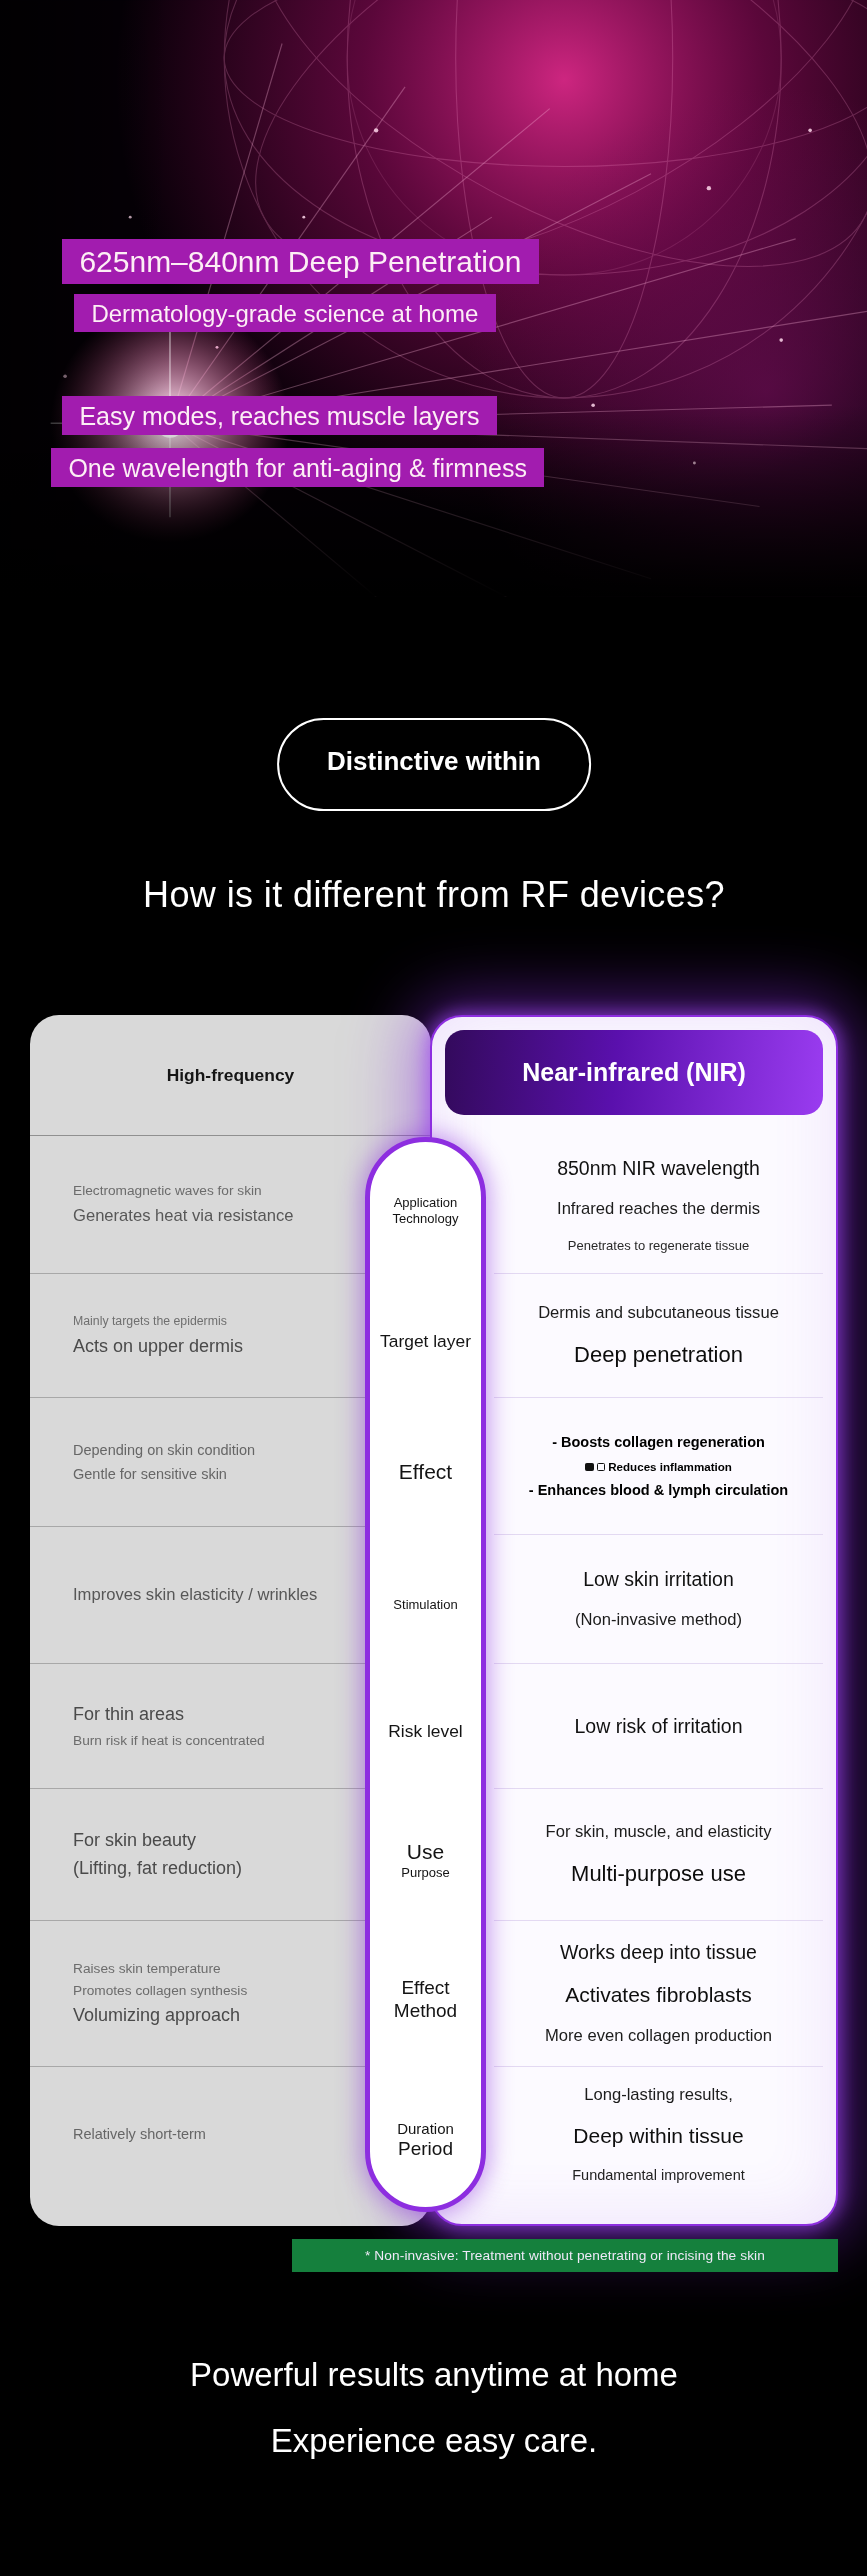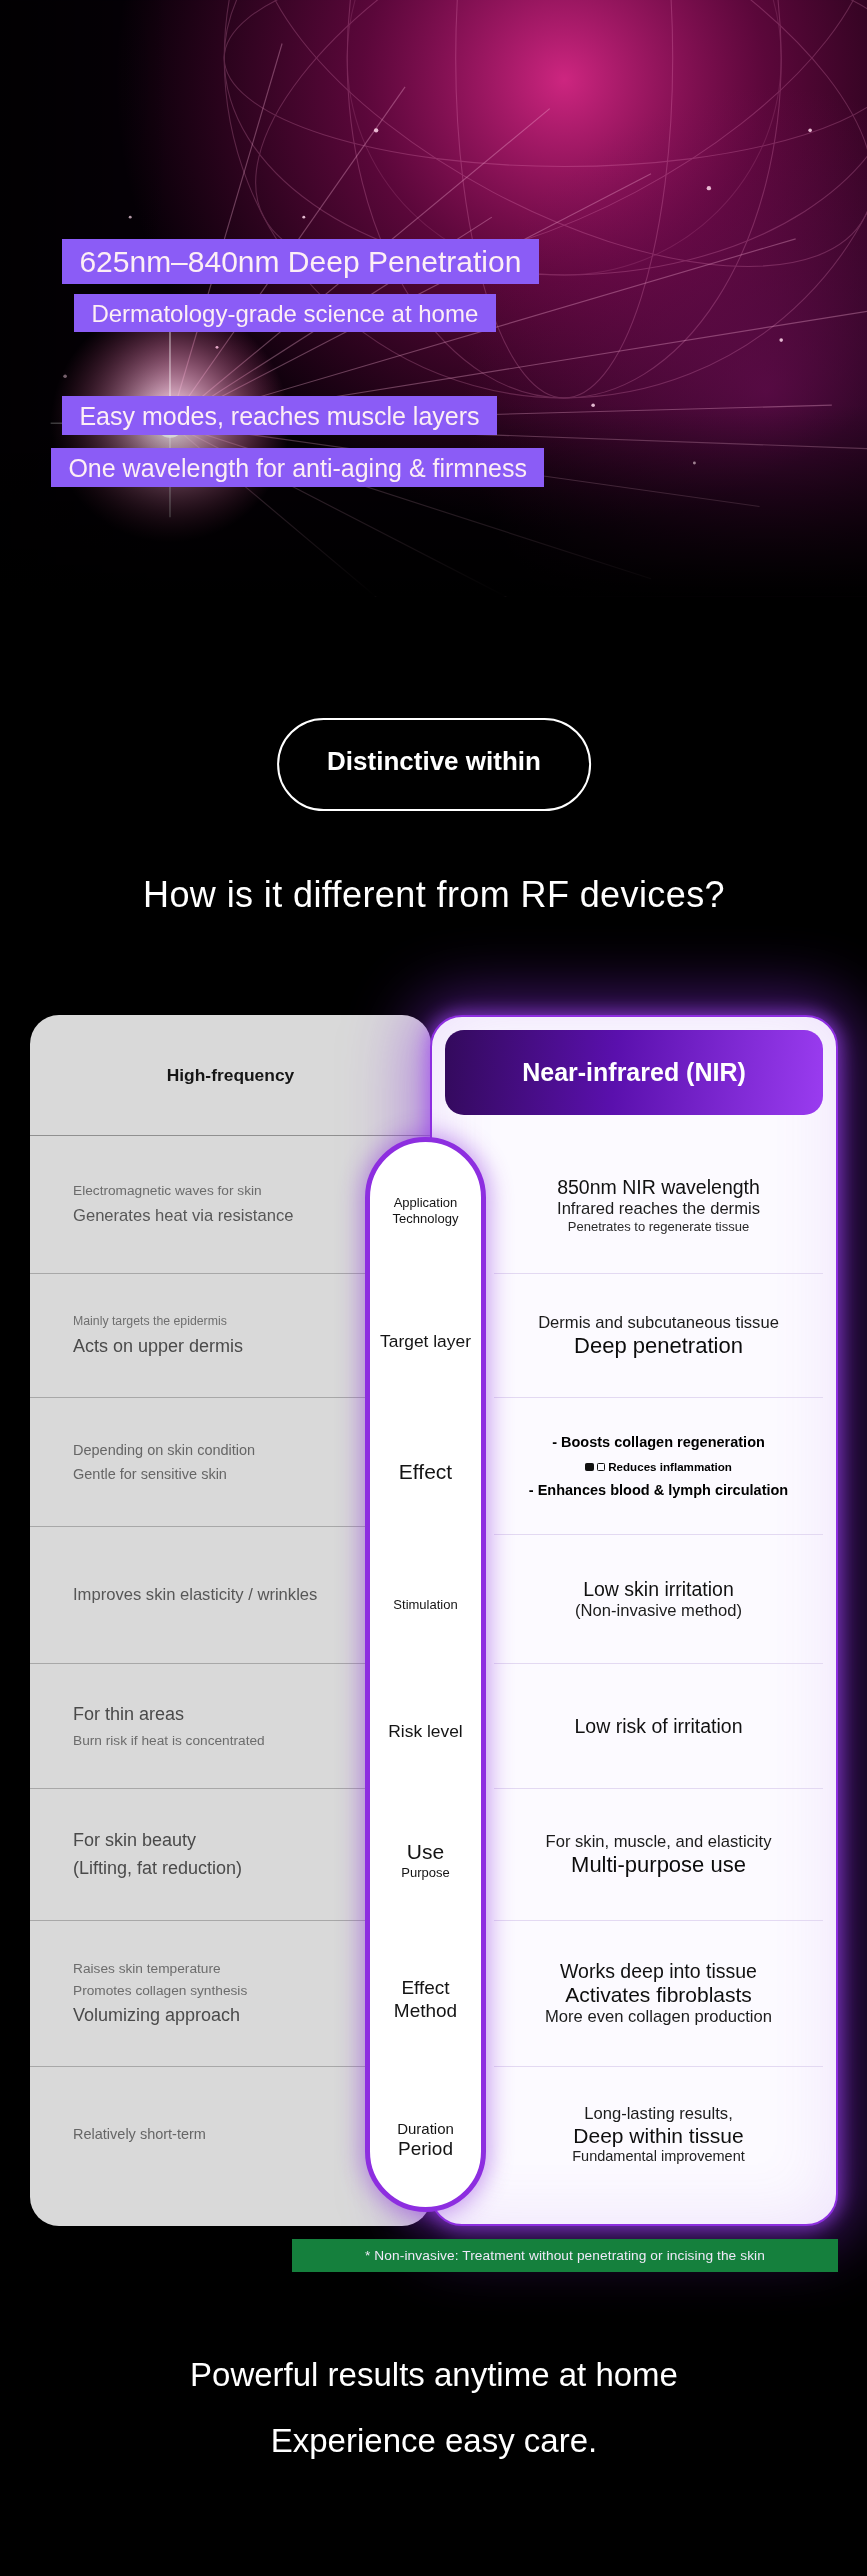--- a/index.html
+++ b/index.html
@@ -2,21 +2,21 @@
 <html style="font-size:11.6px"><head>
 <meta charset="utf-8">
 <style>
   html,body{margin:0;padding:0;background:#000;}
   .page{position:relative;width:868px;height:2576px;margin:0 auto;background:#000;overflow:hidden;
         font-family:"Liberation Sans","DejaVu Sans",sans-serif;}
 
   
   .hero{position:absolute;left:0;top:0;width:868px;height:597px;background:#060008;}
   .hero svg{position:absolute;inset:0;display:block;}
-  .hl{position:absolute;background:#8b5cf6;color:#fdeef5;line-height:1.05;padding:6.5px 17.4px;white-space:nowrap;}
+  .hl{position:absolute;background:#a21caf;color:#fdeef5;line-height:1.05;padding:6.5px 17.4px;white-space:nowrap;}
   .hl1{left:62px;top:239px;font-size:30px;}
   .hl2{left:74px;top:294px;font-size:24px;}
   .hl3{left:62px;top:396px;font-size:25px;}
   .hl4{left:51px;top:448px;font-size:25px;}
 
   
   .badge{position:absolute;top:718px;left:50%;transform:translateX(-50%);
          border:2.9px solid #fff;border-radius:48px;height:89px;line-height:83px;
          padding:0 48px;color:#fff;font-size:26px;font-weight:bold;background:transparent;}
   .section-title{position:absolute;top:874px;left:0;width:100%;margin:0;text-align:center;
@@ -34,21 +34,21 @@
   .l-row + .l-row{border-top:0.7px solid #a8a8a8;}
 
   .card-right{position:absolute;left:430px;top:1015px;width:408px;height:1211px;box-sizing:border-box;
          background:#fcfaff;border:2.9px solid #8d2ee0;border-radius:32px;
          box-shadow:0 0 65px 17.4px rgba(138,43,226,.5),0 0 17.4px 2.9px rgba(168,85,247,.65),
                     inset 0 0 65px rgba(150,80,230,.14);}
   .nir-header{position:absolute;top:13px;left:13px;right:13px;height:85px;border-radius:19px;
          background:linear-gradient(95deg,#330a5c 0%,#5a10ad 45%,#9a3cf0 100%);
          display:flex;align-items:center;justify-content:center;color:#fff;font-size:25px;font-weight:bold;}
   .r-rows{position:absolute;top:119px;left:62px;right:13px;}
-  .r-row{display:flex;flex-direction:column;justify-content:center;align-items:center;gap:0;
+  .r-row{display:flex;flex-direction:column;justify-content:center;align-items:center;gap:19px;
          text-align:center;box-sizing:border-box;}
   .r-row + .r-row{border-top:0.7px solid #e3d9f2;}
   .gap-lg{gap:9.4px;}
 
   
   .h1{height:137px}.h2{height:124px}.h3{height:137px}.h4{height:129px}
   .h5{height:125px}.h6{height:132px}.h7{height:146px}.h8{height:135px}
 
   
   .capsule{position:absolute;left:365px;top:1137px;width:121px;box-sizing:border-box;

